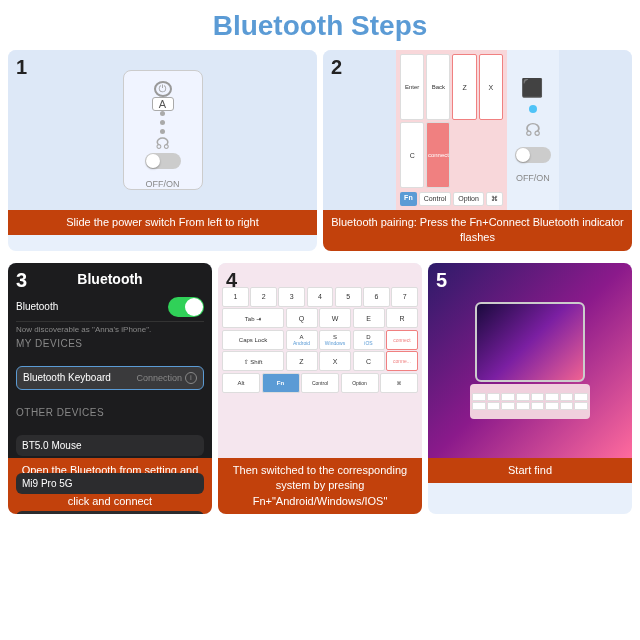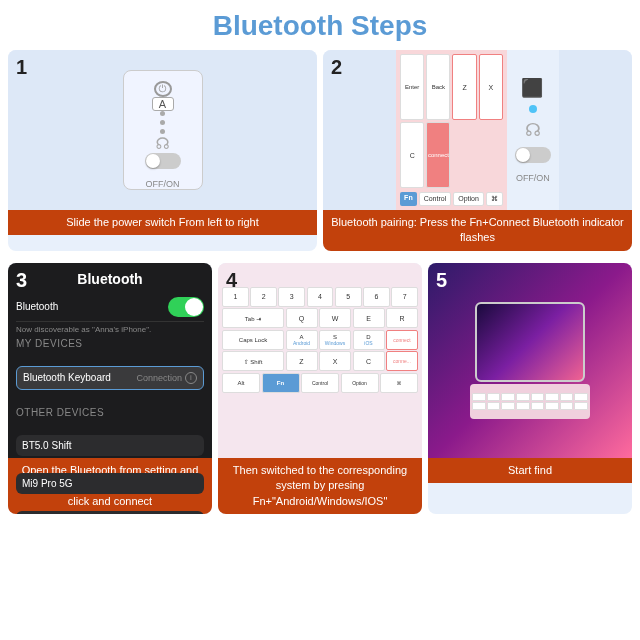--- a/index.html
+++ b/index.html
@@ -472,21 +472,21 @@
       <div class="bt-section-title">MY DEVICES</div>
       <div class="bt-device-row active">
         <span style="font-size:10px;">Bluetooth Keyboard</span>
         <span class="connected-badge">
           <span>Connection</span>
           <div class="info-circle">i</div>
         </span>
       </div>
       <div class="bt-section-title">OTHER DEVICES</div>
       <div class="bt-device-row">
-        <span>BT5.0 Shift</span>
+        <span>BT5.0 Mouse</span>
       </div>
       <div class="bt-device-row">
         <span>Mi9 Pro 5G</span>
       </div>
       <div class="bt-device-row">
         <span>OPPO R15</span>
       </div>
     </div>
     <div class="card-label">Open the Bluetooth from setting
 and find the "Bluetooth Keyboard"

